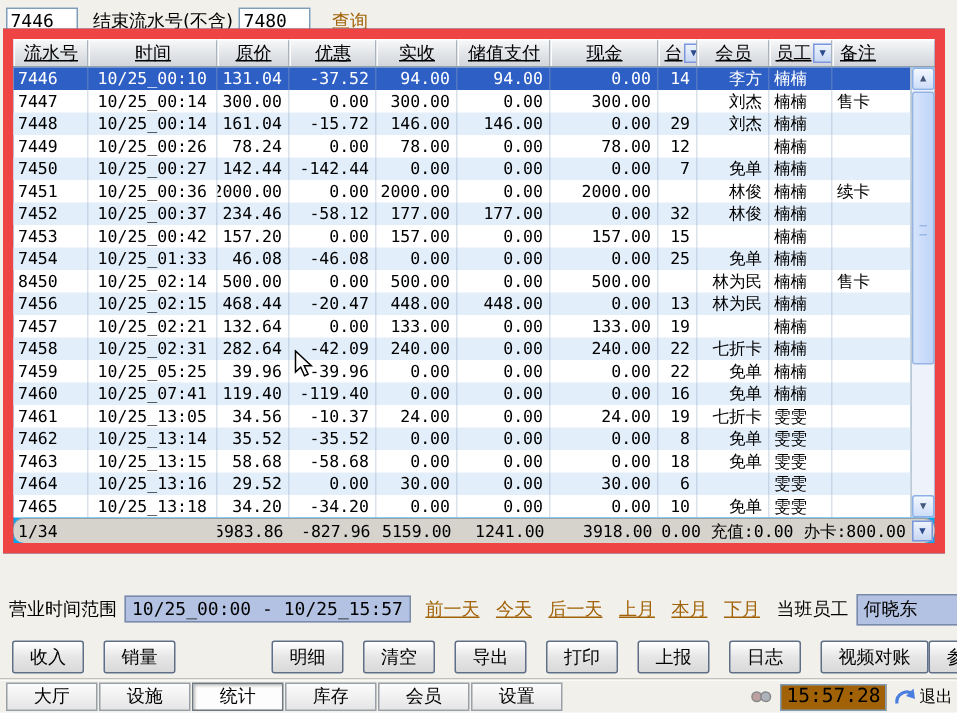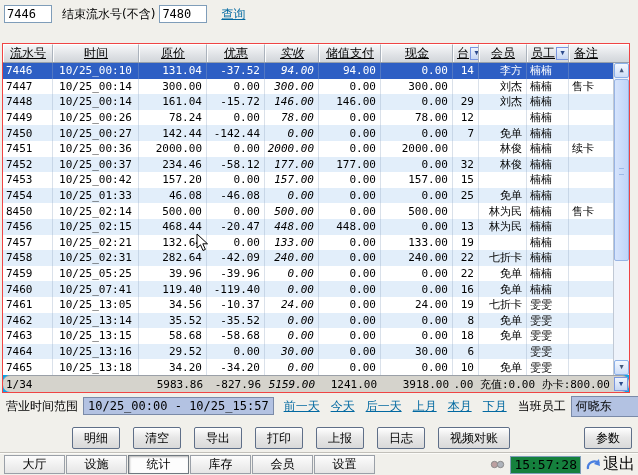--- a/index.html
+++ b/index.html
@@ -4,40 +4,40 @@
 <style>
   * { margin:0; padding:0; box-sizing:border-box; }
   html,body { width:638px; height:475px; }
   body { font-family:"DejaVu Sans", sans-serif; background:#f1f0eb; position:relative; overflow:hidden; }
   .app { position:absolute; inset:0; }
 
   
   .query-bar { position:absolute; left:4px; top:3px; height:22px; display:flex; align-items:center; font-size:12px; color:#000; }
   .query-bar .lbl { margin-right:4px; white-space:nowrap; }
   .tb { width:48px; height:18px; border:1px solid #7f9db9; background:#fff; font:12px "DejaVu Sans Mono", monospace; padding:0 2px; margin-right:10px; }
-  .link { text-decoration:underline; color:#0369a1; cursor:pointer; white-space:nowrap; }
+  .link { text-decoration:underline; color:#a16207; cursor:pointer; white-space:nowrap; }
   .query-bar .link { margin-left:4px; }
 
   
-  .grid { position:absolute; left:2px; top:43px; width:628px; height:350px; border:1px solid #ef4444; background:#0ea5e9; display:flex; flex-direction:column; font-family:"DejaVu Sans Mono","DejaVu Sans",monospace,sans-serif; }
+  .grid { position:absolute; left:2px; top:19px; width:628px; height:350px; border:7px solid #ef4444; background:#0ea5e9; display:flex; flex-direction:column; font-family:"DejaVu Sans Mono","DejaVu Sans",monospace,sans-serif; }
   .ghead { height:19px; display:flex; background:linear-gradient(#f8f9fa,#dcdfe3 70%,#d2d6da); border-bottom:1px solid #96a0ac; flex:none; }
   .hc { display:flex; align-items:center; justify-content:center; border-right:1px solid #aab2bc; border-top:1px solid #fff; border-left:1px solid #fdfdfd; font-size:12px; overflow:hidden; white-space:nowrap; }
   .hlab { text-decoration:underline; }
   .combo { width:13px; height:13px; margin-left:1px; background:linear-gradient(#eef4fe,#c6d6f2); border:1px solid #7a96df; color:#2c4a8c; font-size:7px; line-height:11px; text-align:center; flex:none; cursor:pointer; }
   .hc.h7,.hc.h9 { justify-content:flex-start; padding-left:3px; }
   .hc.h10 { justify-content:flex-start; padding-left:4px;font-family:Liberation Serif, serif; }
 
   .gbodywrap { flex:1; display:flex; min-height:0; }
   .gbody { flex:1; display:flex; flex-direction:column; background:#fff; min-width:0; }
   .grow { flex:1; display:flex; font-size:11px; color:#000; }
   .grow.alt { background:#e2eefa; }
   .grow.sel { background:#2e5fc4; color:#fff; }
   .gc { display:flex; align-items:center; overflow:hidden; white-space:nowrap; border-right:1px solid rgba(150,170,195,.35); }
-  .c0 { width:50px; } .c1 { width:86px; } .c2 { width:68px; } .c3 { width:58px; }
-  .c4 { width:54px;font-style:italic; } .c5 { width:62px; } .c6 { width:72px; } .c7 { width:26px; }
+  .c0 { width:50px; } .c1 { width:86px; } .c2 { width:48px; } .c3 { width:58px; }
+  .c4 { width:54px; } .c5 { width:62px; } .c6 { width:72px; } .c7 { width:26px; }
   .c8 { width:48px; } .c9 { width:42px; } .c10 { flex:1; border-right:none; }
   .a-l { justify-content:flex-start; padding-left:3px; }
   .a-c { justify-content:center; }
   .a-r { justify-content:flex-end; padding-right:4px; }
 
   
   .vscroll { width:16px; flex:none; background:#eef3fb; border-left:1px solid #c0c8d4; display:flex; flex-direction:column; }
   .sbtn { height:15px; flex:none; background:linear-gradient(#f4f8ff,#cdddf8); border:1px solid #8cb0e8; border-radius:2px; color:#44577a; font-size:7px; line-height:13px; text-align:center; cursor:pointer; }
   .sthumb { height:182px; flex:none; margin-top:1px; background:linear-gradient(90deg,#d6e4fc,#c0d4f8); border:1px solid #98b4e4; border-radius:2px; position:relative; cursor:pointer; }
   .sthumb:after { content:""; position:absolute; left:4px; right:4px; top:50%; height:5px; margin-top:-2px; border-top:1px solid #9cb8e8; border-bottom:1px solid #9cb8e8; }
@@ -64,22 +64,22 @@
   .grp { display:flex; gap:13px; }
   .grp.mid { margin-left:64px; }
   .grp.right { margin-left:auto; }
 
   
   .tab-sep { position:absolute; left:0; top:452px; width:638px; height:2px; border-top:1px solid #c2c0ba; border-bottom:1px solid #fbfbf8; }
   .tab-bar { position:absolute; left:4px; top:455px; right:3px; height:19px; display:flex; align-items:center; }
   .tab { width:61px; height:19px; background:linear-gradient(#fcfcfc,#e5e5e5); border:1px solid #9aa0a8; font-size:12px; display:flex; align-items:center; justify-content:center; cursor:pointer; margin-right:1px; }
   .tab.active { background:#fdfdfd; border:1px solid #6f7880; box-shadow:inset 1px 1px 2px rgba(0,0,0,.28); }
   .right-cluster { margin-left:auto; display:flex; align-items:center; gap:5px; }
-  .timebox { border:1px solid #7f9db9; background:#15803d; font:13px "DejaVu Sans Mono", monospace; padding:0 3px; height:18px; display:flex; align-items:center; }
-  .exit { display:flex; align-items:center; gap:2px; font-size:16px; cursor:pointer; }
+  .timebox { border:1px solid #7f9db9; background:#a16207; font:13px "DejaVu Sans Mono", monospace; padding:0 3px; height:18px; display:flex; align-items:center; }
+  .exit { display:flex; align-items:center; gap:2px; font-size:11px; cursor:pointer; }
 
   .cursor { position:absolute; left:196px; top:233px; z-index:50; pointer-events:none; }
 </style>
 </head>
 <body>
 
 <div class="app">
 
   <div class="query-bar">
     <input class="tb" value="7446" style="">
@@ -419,20 +419,24 @@
         <span class="link">本月</span>
         <span class="link">下月</span>
       </span>
     <span class="staff">
       <span class="lbl">当班员工</span>
       <span class="hfield">何晓东</span>
     </span>
   </div>
 
   <div class="btn-bar">
+    <span class="grp left">
+        <button class="btn">收入</button>
+        <button class="btn">销量</button>
+      </span>
     <span class="grp mid">
         <button class="btn">明细</button>
         <button class="btn">清空</button>
         <button class="btn">导出</button>
         <button class="btn">打印</button>
         <button class="btn">上报</button>
         <button class="btn">日志</button>
         <button class="btn">视频对账</button>
       </span>
     <span class="grp right">

